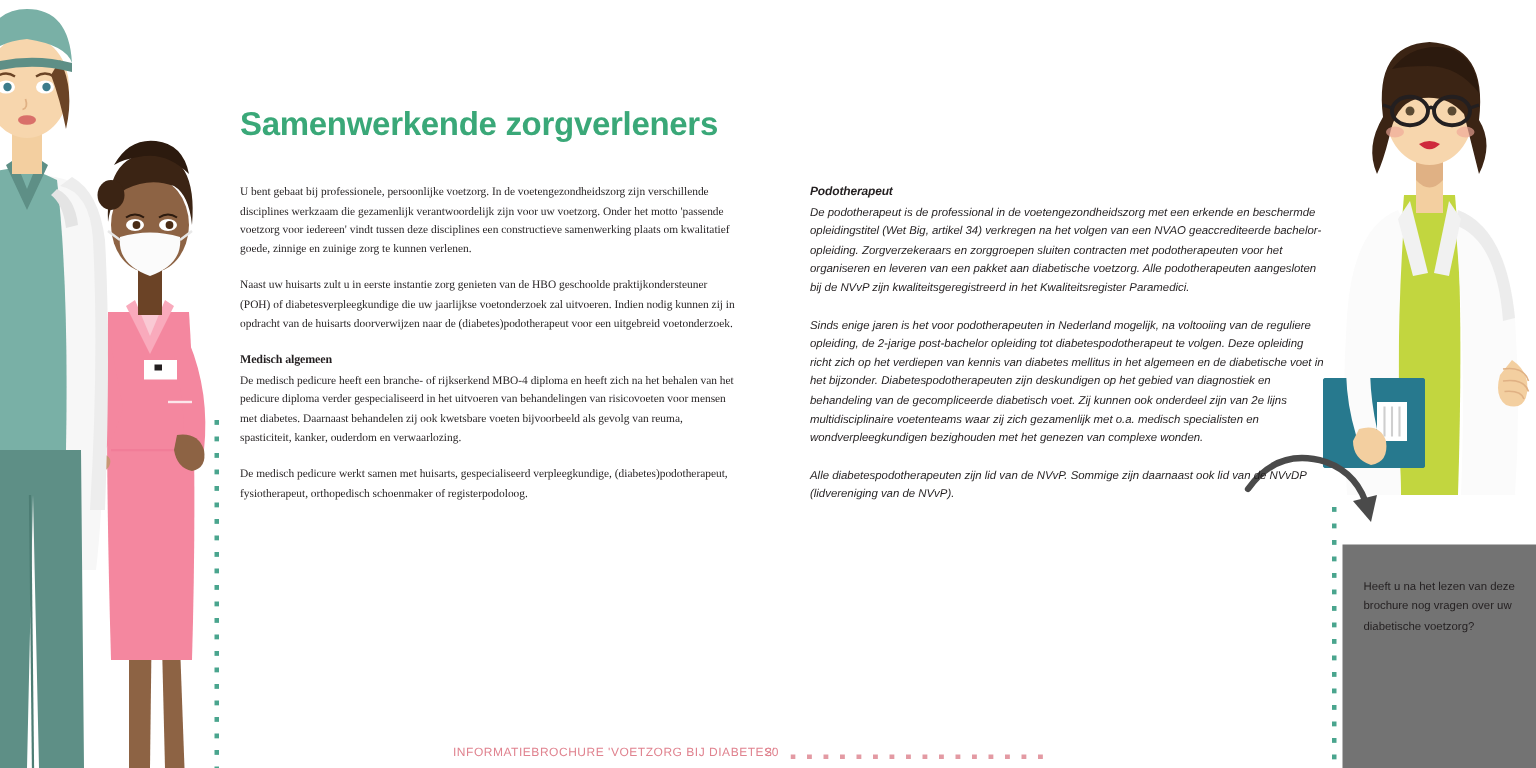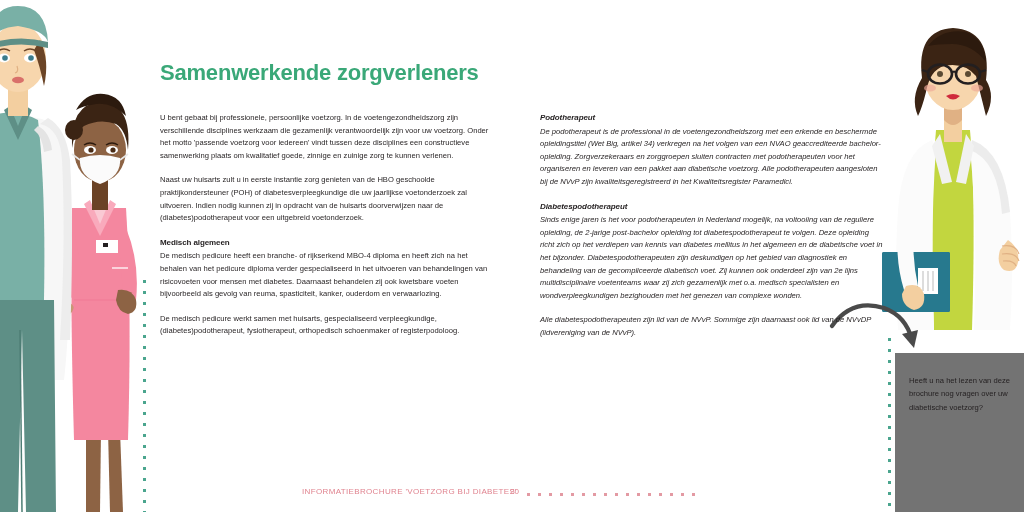--- a/index.html
+++ b/index.html
@@ -21,28 +21,28 @@
   .dot-rule.right{left:888px;top:338px;height:174px;}
 
   
   .footer-dots{
     position:absolute;left:527px;top:485px;height:3px;width:175px;
     background-image:linear-gradient(to right,#e39aa3 0 3px,transparent 3px 11px);
     background-size:11px 3px;
   }
 
   
-  .content{position:absolute;left:0;top:8px;width:1024px;height:424px;}
+  .content{position:absolute;left:0;top:18px;width:1024px;height:424px;}
   .page-title{
     position:absolute;left:160px;top:52px;
     font-size:22px;font-weight:bold;color:#3aa878;
     letter-spacing:-.2px;
   }
   .col{position:absolute;top:104px;font-size:7.6px;line-height:12.6px;color:#231f20;}
-  .col.left{left:160px;width:330px;}
+  .col.left{left:160px;width:330px;font-family:Liberation Serif, serif;}
   .col.right{left:540px;width:345px;font-style:italic;}
   .col p{margin:0 0 12px 0;}
   .col h3{
     margin:0 0 1px 0;font-size:8px;font-weight:bold;color:#231f20;
     line-height:12.6px;letter-spacing:-.1px;
   }
   .sect{margin-bottom:12px;}
 
   
   .footer-title{
@@ -224,21 +224,20 @@
         <p>De medisch pedicure werkt samen met huisarts, gespecialiseerd verpleegkundige, (diabetes)podotherapeut, fysiotherapeut, orthopedisch schoenmaker of registerpodoloog.</p>
       </div>
     </div>
 
     <div class="col right">
       <div class="sect">
         <h3>Podotherapeut</h3>
         <p>De podotherapeut is de professional in de voetengezondheidszorg met een erkende en beschermde opleidingstitel (Wet Big, artikel 34) verkregen na het volgen van een NVAO geaccrediteerde bachelor-opleiding. Zorgverzekeraars en zorggroepen sluiten contracten met podotherapeuten voor het organiseren en leveren van een pakket aan diabetische voetzorg. Alle podotherapeuten aangesloten bij de NVvP zijn kwaliteitsgeregistreerd in het Kwaliteitsregister Paramedici.</p>
       </div>
       <div class="sect">
-        <h3>Diabetespodotherapeut</h3>
         <p>Sinds enige jaren is het voor podotherapeuten in Nederland mogelijk, na voltooiing van de reguliere opleiding, de 2-jarige post-bachelor opleiding tot diabetespodotherapeut te volgen. Deze opleiding richt zich op het verdiepen van kennis van diabetes mellitus in het algemeen en de diabetische voet in het bijzonder. Diabetespodotherapeuten zijn deskundigen op het gebied van diagnostiek en behandeling van de gecompliceerde diabetisch voet. Zij kunnen ook onderdeel zijn van 2e lijns multidisciplinaire voetenteams waar zij zich gezamenlijk met o.a. medisch specialisten en wondverpleegkundigen bezighouden met het genezen van complexe wonden.</p>
         <p>Alle diabetespodotherapeuten zijn lid van de NVvP. Sommige zijn daarnaast ook lid van de NVvDP (lidvereniging van de NVvP).</p>
       </div>
     </div>
 
     <div class="callout">
       <div class="inner">
         <p>Heeft u na het lezen van deze brochure nog vragen over uw diabetische voetzorg?</p>
       </div>
     </div>

